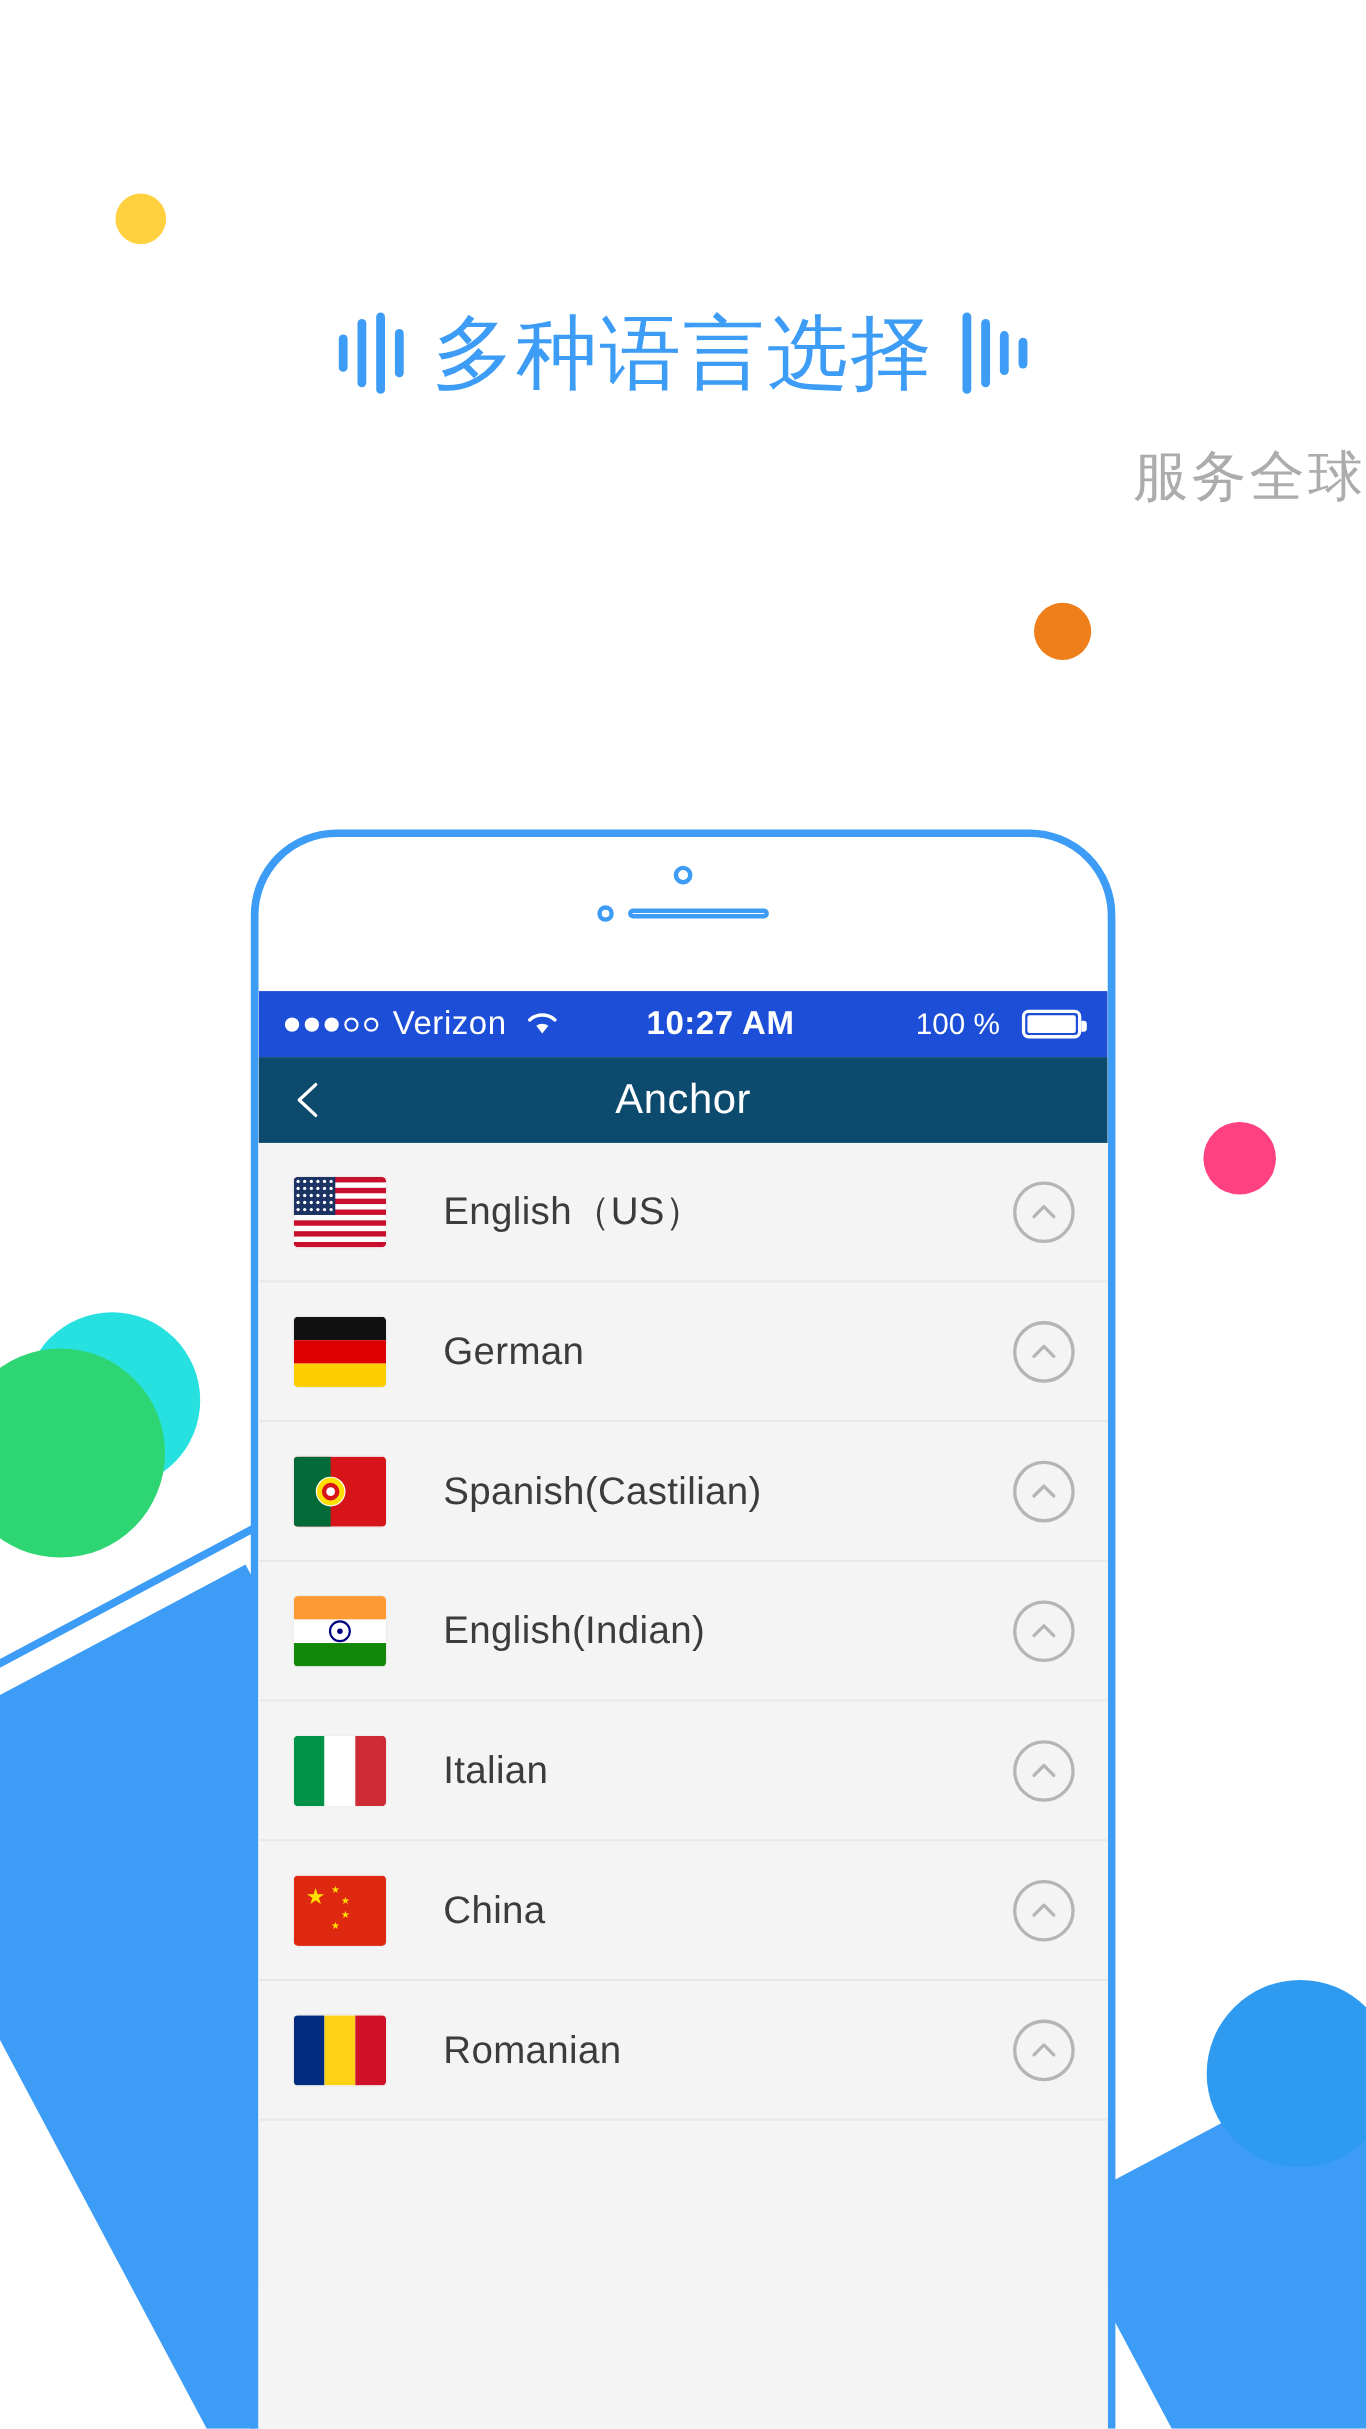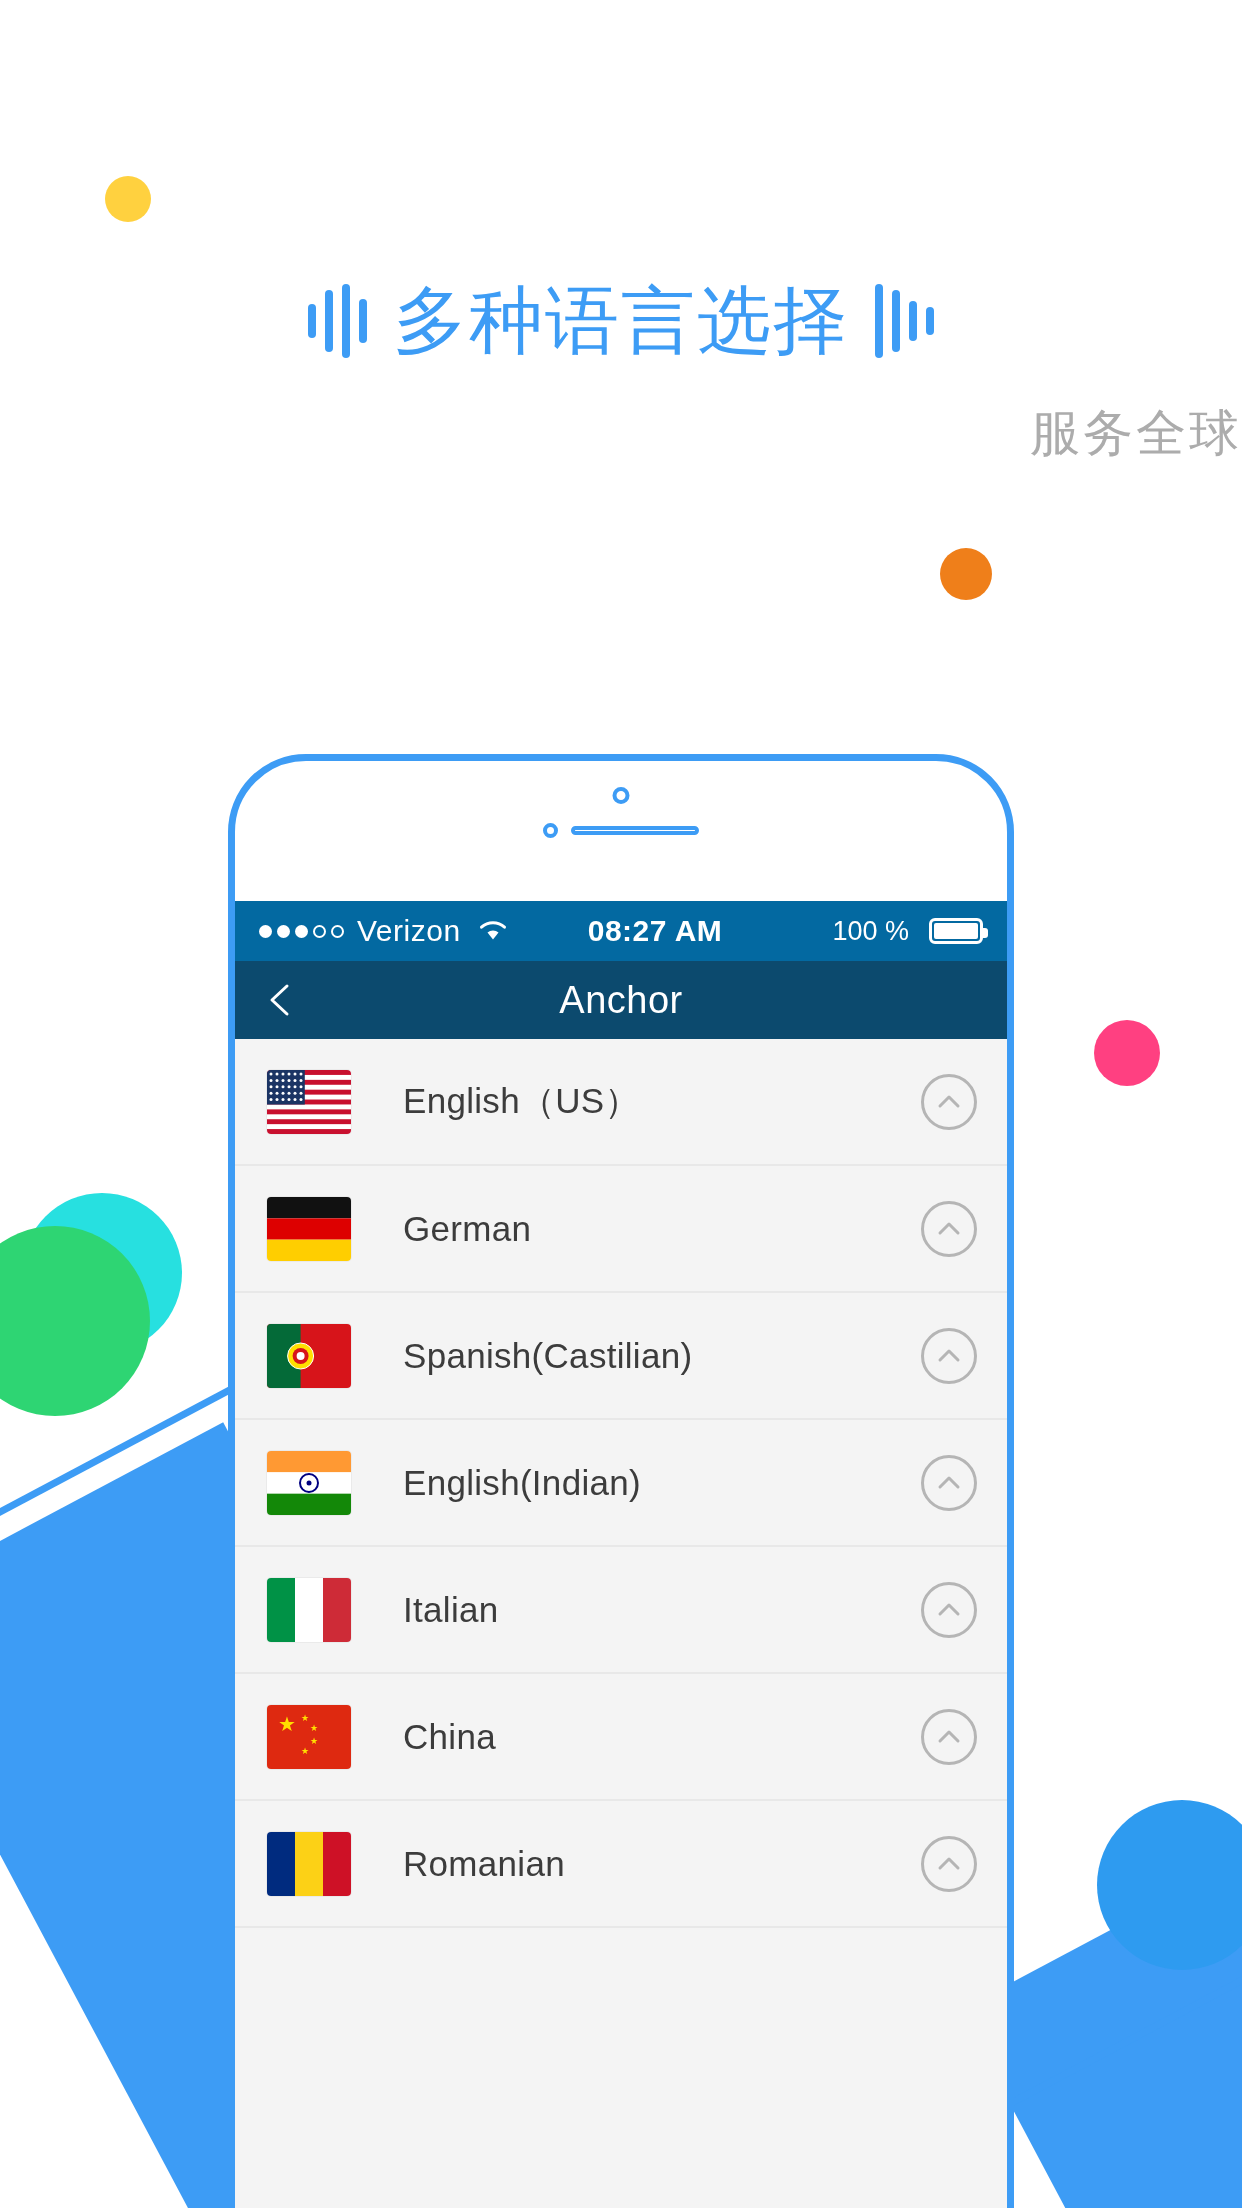--- a/index.html
+++ b/index.html
@@ -90,21 +90,21 @@
   .sensor { width: 15px; height: 15px; border: 4px solid #3D9CF5; border-radius: 50%; }
   .speaker { width: 128px; height: 9px; border: 4px solid #3D9CF5; border-radius: 6px; }
 
   .screen {
     position: absolute; left: 0; right: 0; top: 140px; bottom: 0;
     background: #F4F4F4; overflow: hidden;
   }
 
   
   .statusbar {
-    height: 60px; background: #0369a1; color: #ffffff;
+    height: 60px; background: #1d4ed8; color: #ffffff;
     display: flex; align-items: center; padding: 0 24px;
     font-size: 30px;
     justify-content: flex-end;
   }
   .sb-left { display: flex; align-items: center; gap: 13px; }
   .signal { display: flex; align-items: center; gap: 5px; }
   .signal i { display: block; width: 13px; height: 13px; border-radius: 50%; background: #fff; }
   .signal i.hollow { background: transparent; border: 2px solid #fff; width: 13px; height: 13px; }
   .carrier { font-size: 30px; letter-spacing: 0.5px; }
   .wifi { width: 30px; height: 24px; position: relative; margin-left: 4px; }
@@ -213,21 +213,21 @@
               <i class="hollow"></i>
           </span>
           <span class="carrier">Verizon</span>
           <span class="wifi">
             <svg width="30" height="24" viewBox="0 0 30 24">
               <path d="M15 20.5 L9.5 13.5 A8.8 8.8 0 0 1 20.5 13.5 Z" fill="#fff"></path>
               <path d="M3.5 8.2 A17 17 0 0 1 26.5 8.2" stroke="#fff" stroke-width="3" fill="none" stroke-linecap="round"></path>
             </svg>
           </span>
         </div>
-        <div class="sb-time">08:27 AM</div>
+        <div class="sb-time">10:27 AM</div>
         <div class="sb-right">
           <span class="batt-text">100 %</span>
           <span class="batt">
               <i></i>
             </span>
         </div>
       </div>
 
       <div class="navbar">
         <span class="nav-back">

